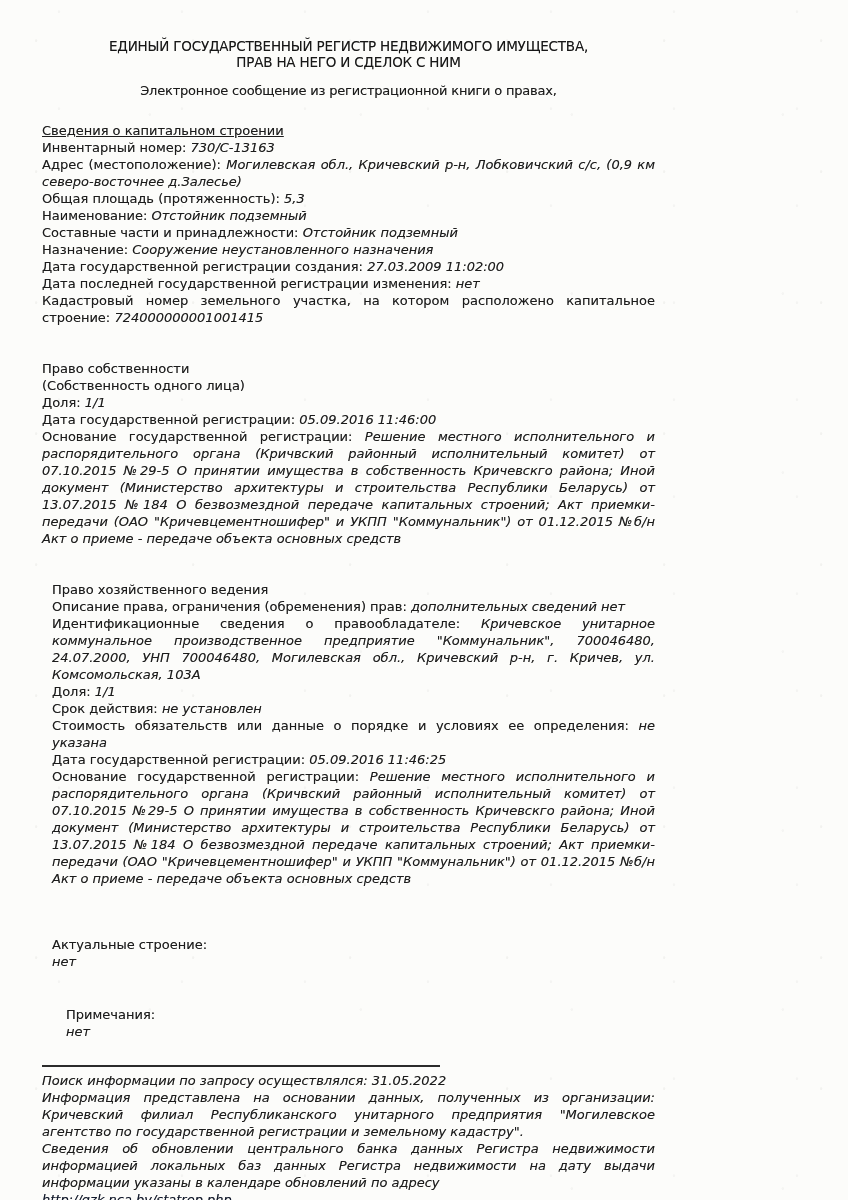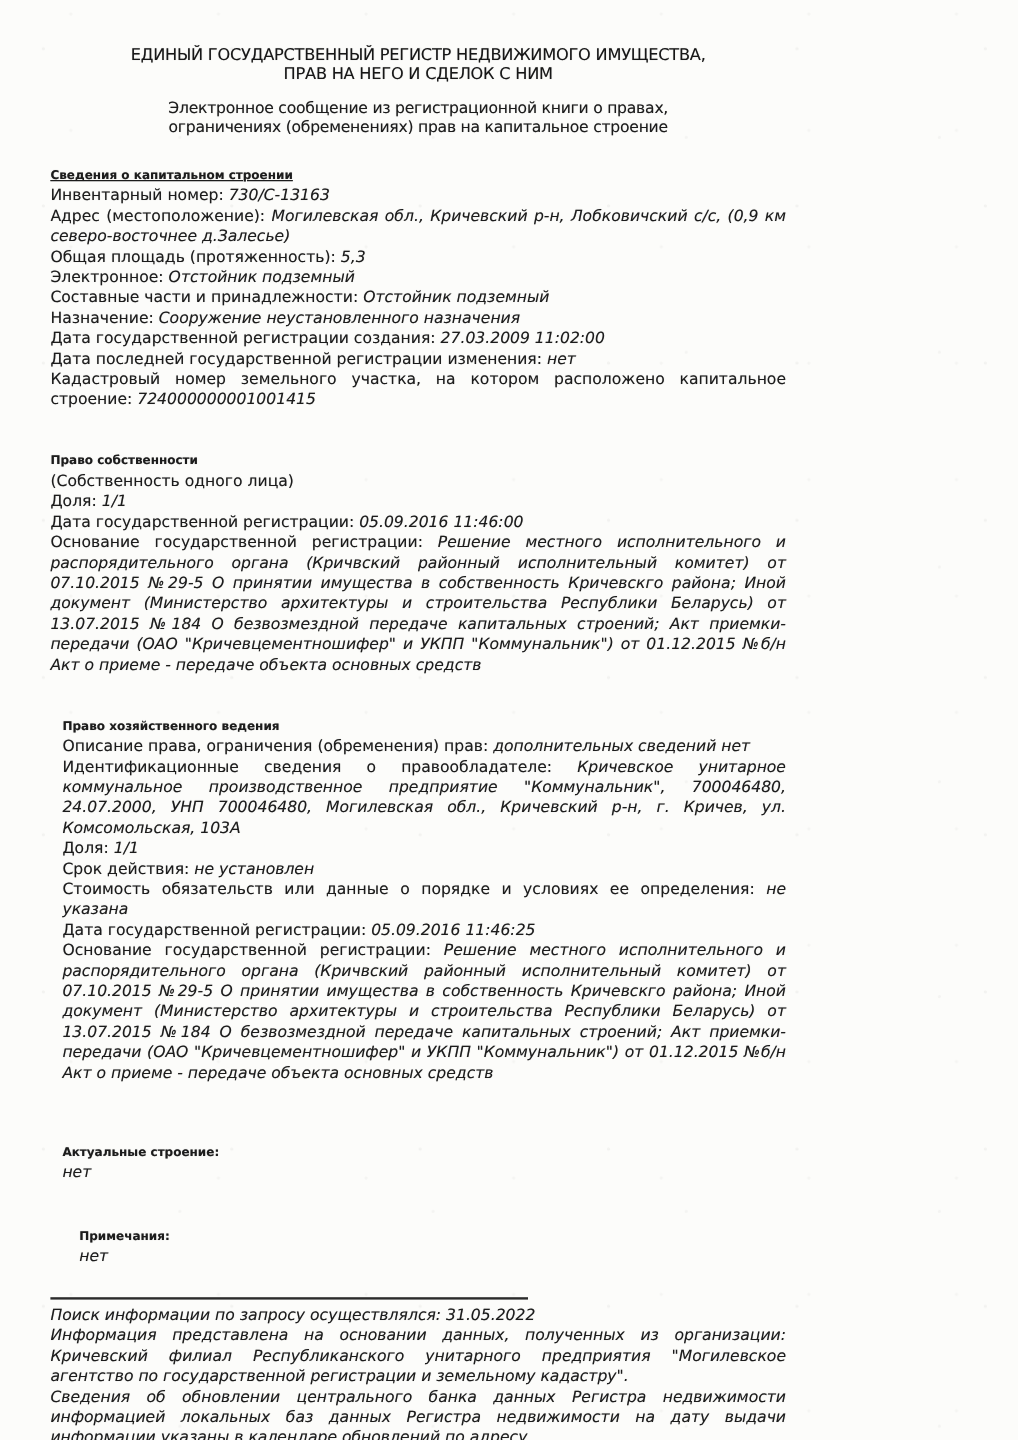--- a/index.html
+++ b/index.html
@@ -42,22 +42,22 @@
     font-size: 13px;
     line-height: 16px;
   }
   section { margin: 0; }
   .sec-capital { margin-top: 23px; }
   .sec-ownership { margin-top: 34px; margin-left: 0; }
   .sec-management { margin-top: 34px; margin-left: 10px; }
   .sec-marks { margin-top: 49px; margin-left: 10px; }
   .sec-notes { margin-top: 36px; margin-left: 24px; }
   .sec-title {
-    font-weight: bold;
-    font-size: 10px;
+    font-weight: normal;
+    font-size: 13px;
     margin: 0 0 0 0;
   }
   .sec-title.underlined { text-decoration: underline; }
   .row {
     margin: 0;
     text-align: justify;
   }
   .lbl { font-style: normal; }
   .val { font-style: italic; }
   .plain-sub { font-style: normal; }
@@ -85,30 +85,29 @@
 </head>
 <body>
 
 <div class="page">
 
   <div class="doc-header">
     <div class="title-line">ЕДИНЫЙ ГОСУДАРСТВЕННЫЙ РЕГИСТР НЕДВИЖИМОГО ИМУЩЕСТВА,</div>
     <div class="title-line">ПРАВ НА НЕГО И СДЕЛОК С НИМ</div>
     <div class="subtitle">
       <div class="subtitle-line">Электронное сообщение из регистрационной книги о правах,</div>
-      <div class="subtitle-line">ограничениях (обременениях) прав на капитальное строение</div>
     </div>
   </div>
 
   <section class="sec-capital">
     <h2 class="sec-title underlined">Сведения о капитальном строении</h2>
     <p class="row"><span class="lbl">Инвентарный номер:</span> <span class="val">730/С-13163</span></p>
     <p class="row"><span class="lbl">Адрес (местоположение):</span> <span class="val">Могилевская обл., Кричевский р-н, Лобковичский с/с, (0,9 км северо-восточнее д.Залесье)</span></p>
     <p class="row"><span class="lbl">Общая площадь (протяженность):</span> <span class="val">5,3</span></p>
-    <p class="row"><span class="lbl">Электронное:</span> <span class="val">Отстойник подземный</span></p>
+    <p class="row"><span class="lbl">Наименование:</span> <span class="val">Отстойник подземный</span></p>
     <p class="row"><span class="lbl">Составные части и принадлежности:</span> <span class="val">Отстойник подземный</span></p>
     <p class="row"><span class="lbl">Назначение:</span> <span class="val">Сооружение неустановленного назначения</span></p>
     <p class="row"><span class="lbl">Дата государственной регистрации создания:</span> <span class="val">27.03.2009 11:02:00</span></p>
     <p class="row"><span class="lbl">Дата последней государственной регистрации изменения:</span> <span class="val">нет</span></p>
     <p class="row"><span class="lbl">Кадастровый номер земельного участка, на котором расположено капитальное строение:</span> <span class="val">724000000001001415</span></p>
   </section>
 
   <section class="sec-ownership">
     <h2 class="sec-title">Право собственности</h2>
     <p class="row plain-sub">(Собственность одного лица)</p>

